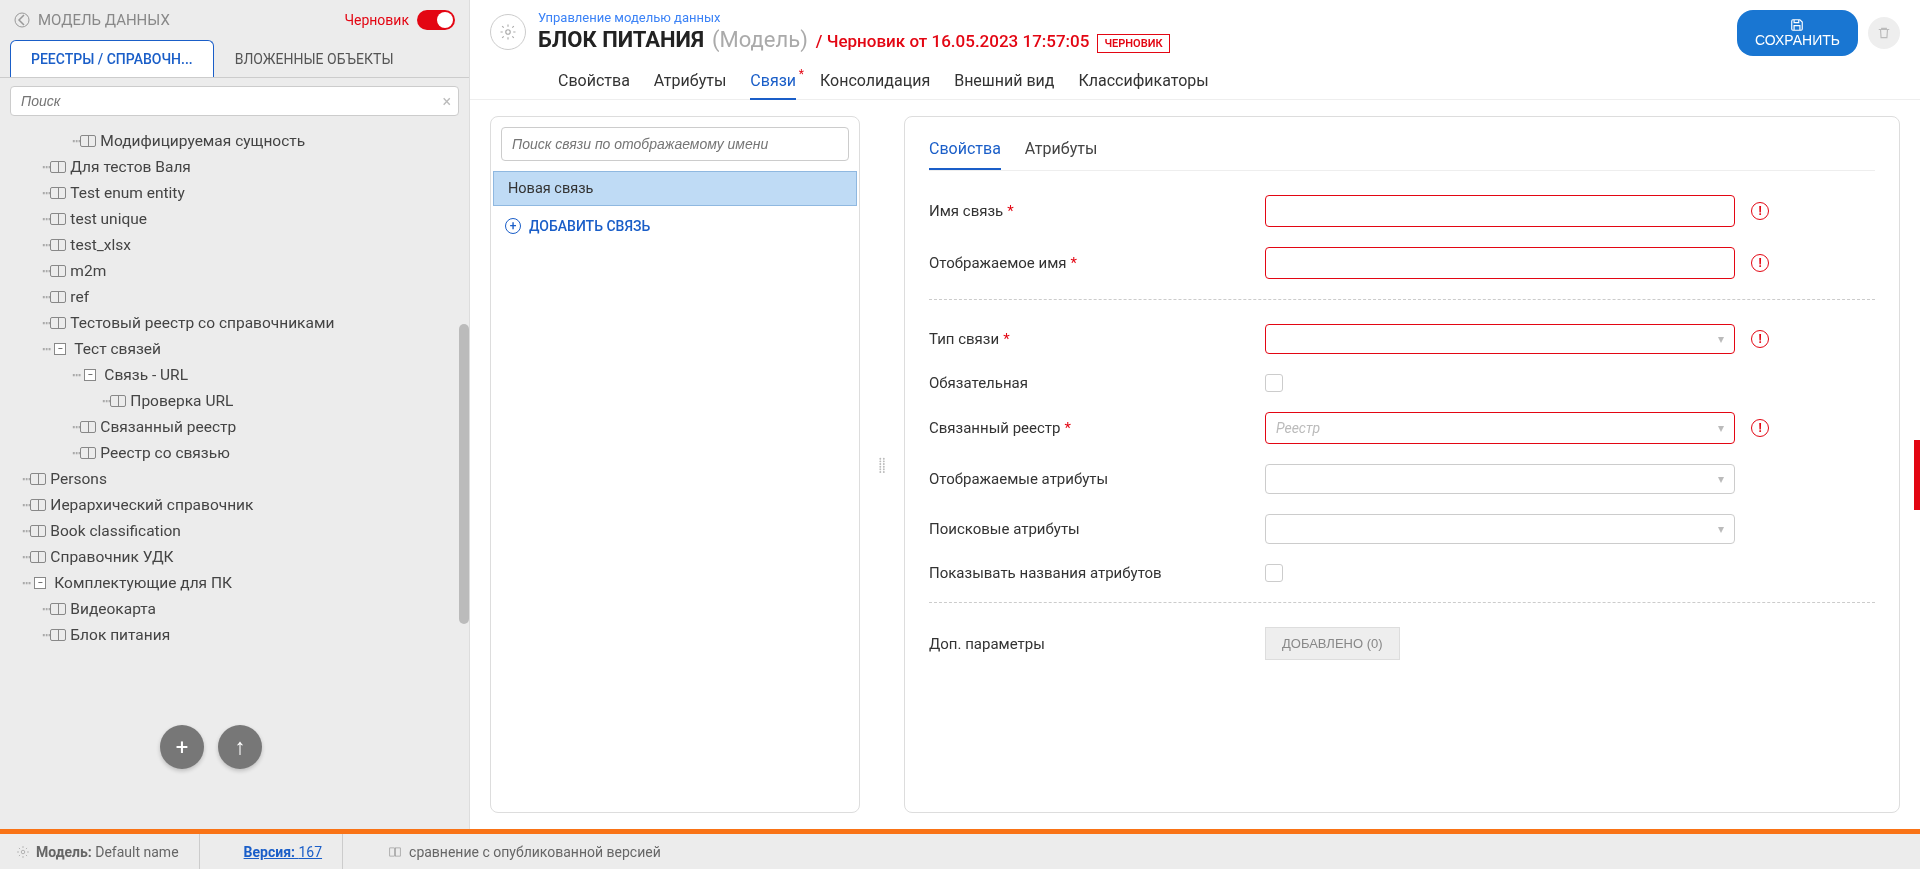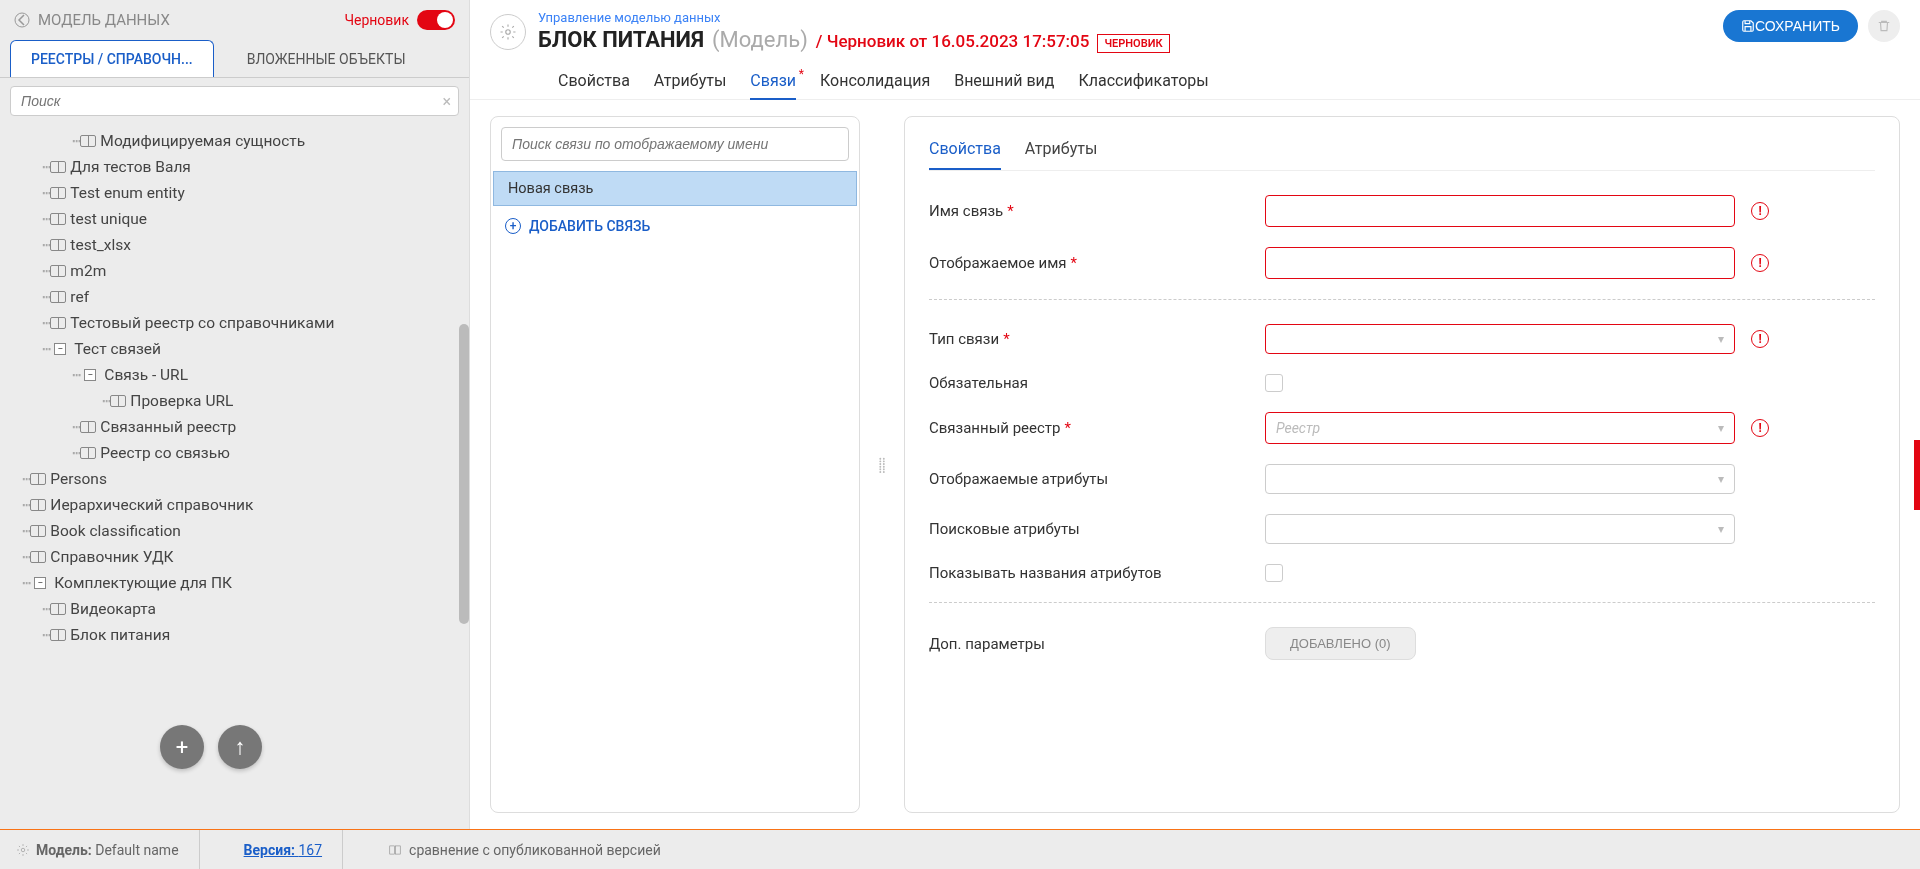--- a/index.html
+++ b/index.html
@@ -8,21 +8,21 @@
 .main-row { display: flex; flex: 1; overflow: hidden; }
 
 
 .sidebar { width: 470px; background: #ececec; display: flex; flex-direction: column; border-right: 1px solid #ddd; position: relative; }
 .sidebar-header { display: flex; align-items: center; justify-content: space-between; padding: 10px 14px; color: #888; font-size: 15px; }
 .sidebar-header-left { display: flex; align-items: center; gap: 8px; }
 .draft-toggle { display: flex; align-items: center; gap: 8px; }
 .draft-label { color: #e30613; font-size: 14px; }
 .switch { width: 38px; height: 20px; background: #e30613; border-radius: 10px; position: relative; cursor: pointer; }
 .switch::after { content: ""; position: absolute; right: 2px; top: 2px; width: 16px; height: 16px; background: #fff; border-radius: 50%; }
-.tabs-row { display: flex; border-bottom: 1px solid #ccc; padding: 0 10px; gap: 12px; }
+.tabs-row { display: flex; border-bottom: 1px solid #ccc; padding: 0 10px; gap: 0; }
 .tab { padding: 10px 20px; font-size: 14px; color: #555; cursor: pointer; border: 1px solid transparent; border-bottom: none; border-radius: 6px 6px 0 0; }
 .tab.active { color: #1a5ec8; border-color: #1a5ec8; background: #fff; font-weight: 500; }
 .search-box { margin: 8px 10px; position: relative; }
 .search-input { width: 100%; padding: 6px 28px 6px 10px; border: 1px solid #ccc; border-radius: 4px; font-size: 14px; font-style: italic; color: #999; background: #fff; }
 .search-clear { position: absolute; right: 8px; top: 50%; transform: translateY(-50%); color: #bbb; cursor: pointer; font-size: 16px; }
 
 .tree { flex: 1; overflow-y: auto; padding: 4px 2px; position: relative; }
 .tree-scrollbar { position: absolute; right: 0; top: 0; width: 10px; height: 300px; background: #bbb; border-radius: 5px; margin-top: 200px; }
 .tree-item { display: flex; align-items: center; padding: 4px 0; font-size: 15.5px; color: #444; cursor: pointer; white-space: nowrap; }
 .tree-lines { display: inline-block; color: #aaa; font-family: monospace; letter-spacing: -1px; }
@@ -38,21 +38,21 @@
 .content-header { padding: 10px 20px 0 20px; display: flex; justify-content: space-between; align-items: flex-start; border-bottom: 1px solid #eee; }
 .header-left { display: flex; gap: 12px; align-items: flex-start; }
 .gear-circle { width: 36px; height: 36px; border-radius: 50%; border: 1px solid #ccc; display: flex; align-items: center; justify-content: center; color: #aaa; margin-top: 4px; }
 .breadcrumb { font-size: 13px; color: #3b82f6; }
 .title-row { display: flex; align-items: baseline; gap: 8px; margin-top: 2px; flex-wrap: wrap; }
 .title-main { font-size: 22px; font-weight: 700; color: #222; }
 .title-sub { font-size: 22px; color: #aaa; }
 .title-draft { font-size: 17px; color: #e30613; font-weight: 500; }
 .badge-draft { border: 1px solid #e30613; color: #e30613; font-size: 11px; padding: 2px 6px; font-weight: 600; }
 .header-right { display: flex; gap: 10px; align-items: center; }
-.btn-save { background: #1976d2; color: #fff; border: none; padding: 8px 18px; border-radius: 16px; font-size: 14px; cursor: pointer; display: flex; align-items: center; font-weight: 500; }
+.btn-save { background: #1976d2; color: #fff; border: none; padding: 8px 18px; border-radius: 16px; font-size: 14px; cursor: pointer; display: flex; align-items: center; font-weight: 500; flex-direction: column; }
 .btn-delete { width: 32px; height: 32px; border-radius: 50%; background: #eee; display: flex; align-items: center; justify-content: center; color: #bbb; cursor: pointer; }
 
 .content-tabs { display: flex; gap: 24px; padding: 0 20px; margin-top: 10px; margin-bottom: -1px; }
 .ctab { padding: 8px 0; font-size: 16px; color: #333; cursor: pointer; border-bottom: 2px solid transparent; position: relative; }
 .ctab.active { color: #1a5ec8; border-bottom-color: #1a5ec8; }
 .ctab .asterisk { color: #e30613; font-size: 12px; position: absolute; top: 4px; right: -8px; }
 
 .content-body { flex: 1; display: flex; padding: 16px 20px; gap: 16px; overflow: hidden; }
 .links-panel { width: 370px; border: 1px solid #ddd; border-radius: 8px; padding: 0; display: flex; flex-direction: column; }
 .link-search { margin: 10px; }
@@ -72,24 +72,24 @@
 .form-label .req { color: #e30613; margin-left: 4px; }
 .form-control { flex: 0 0 470px; }
 .form-input { width: 100%; padding: 7px 10px; border: 1px solid #e30613; border-radius: 4px; font-size: 14px; }
 .form-select { width: 100%; padding: 7px 10px; border: 1px solid #e30613; border-radius: 4px; font-size: 14px; background: #fff; display: flex; justify-content: space-between; align-items: center; cursor: pointer; }
 .form-select.normal { border-color: #ccc; }
 .form-select .placeholder { color: #bbb; font-style: italic; }
 .chevron { color: #bbb; font-size: 12px; }
 .error-icon { width: 18px; height: 18px; border: 1.5px solid #e30613; border-radius: 50%; color: #e30613; display: flex; align-items: center; justify-content: center; font-size: 12px; font-weight: bold; }
 .checkbox { width: 18px; height: 18px; border: 1px solid #ccc; border-radius: 3px; background: #fff; cursor: pointer; }
 .hr-dashed { border: none; border-top: 1px dashed #ccc; margin: 10px 0 24px 0; }
-.btn-added { background: #eee; color: #888; border: 1px solid #ddd; padding: 8px 24px; border-radius: 8px; font-size: 13px; cursor: pointer; }
-
-
-.footer { height: 40px; background: #ececec; border-top: 1px solid #f97316; display: flex; align-items: center; padding: 0 16px; gap: 24px; font-size: 14px; color: #666; }
+.btn-added { background: #eee; color: #888; border: 1px solid #ddd; padding: 8px 16px; border-radius: 0; font-size: 13px; cursor: pointer; }
+
+
+.footer { height: 40px; background: #ececec; border-top: 5px solid #f97316; display: flex; align-items: center; padding: 0 16px; gap: 24px; font-size: 14px; color: #666; }
 .footer-item { display: flex; align-items: center; gap: 6px; padding: 0 20px; border-right: 1px solid #ccc; height: 100%; }
 .footer-item:first-child { padding-left: 0; }
 .footer-link { color: #1a5ec8; text-decoration: underline; }
 .right-edge { position: absolute; right: 0; top: 440px; width: 6px; height: 70px; background: #e30613; }
 svg { display: block; }
 </style>
 </head>
 <body>
 
 <div class="app">

